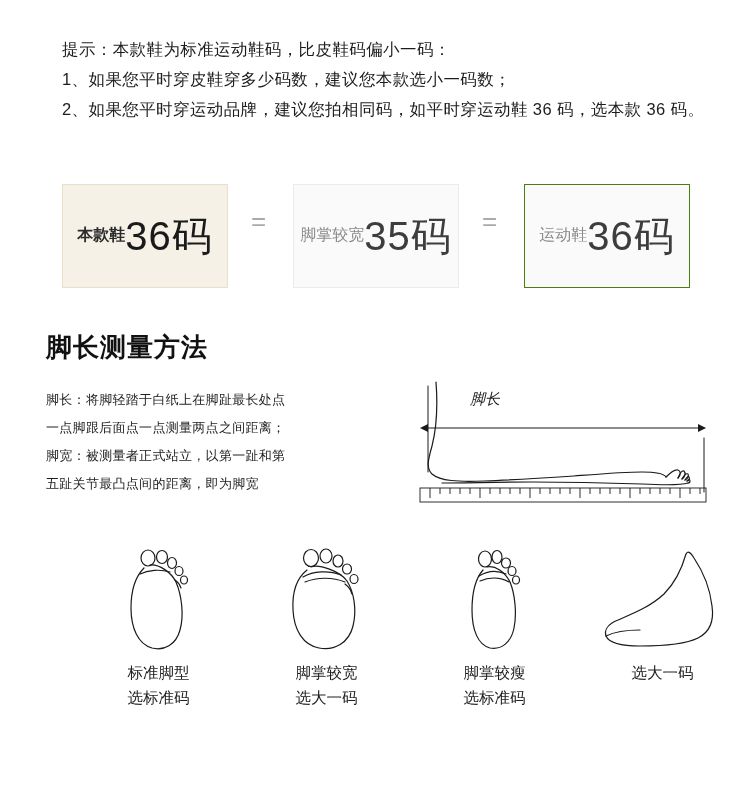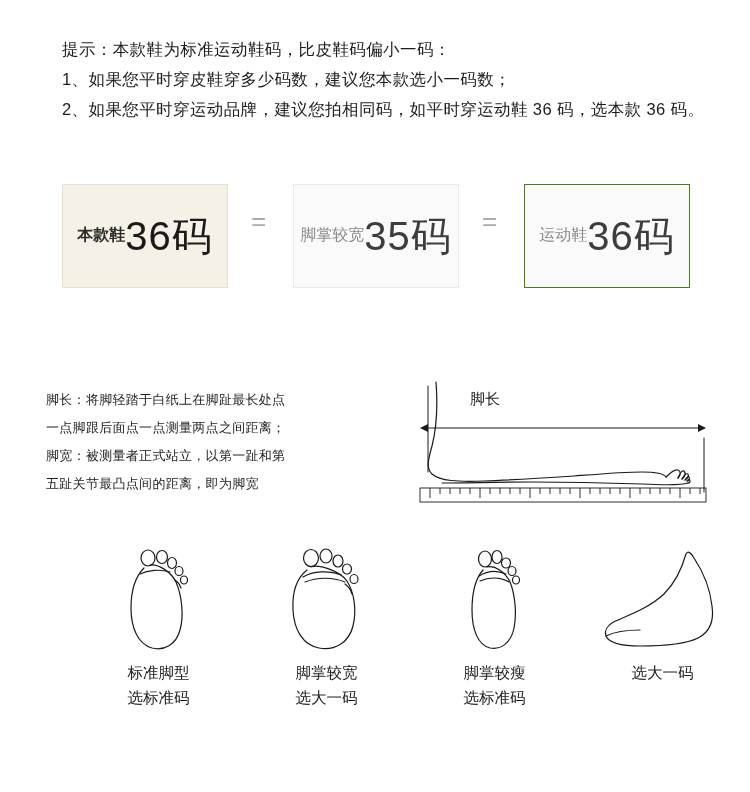--- a/index.html
+++ b/index.html
@@ -129,20 +129,21 @@
     top: 368px;
     width: 320px;
     height: 145px;
   }
   .foot-diagram .fl-label {
     position: absolute;
     left: 78px;
     top: 22px;
     font-size: 15px;
     color: #1d1d1d;
+    font-style: italic;
   }
 
   
   .foot-types {
     position: absolute;
     left: 46px;
     top: 532px;
     width: 660px;
     height: 200px;
   }
@@ -189,20 +190,21 @@
       <div class="size-label">脚掌较宽</div>
       <div class="size-value">35码</div>
     </div>
     <div class="equals e2">=</div>
     <div class="size-box sport">
       <div class="size-label">运动鞋</div>
       <div class="size-value">36码</div>
     </div>
   </div>
 
+  <div class="section-title">脚长测量方法</div>
 
   <div class="measure-text">
     <div class="measure-line">脚长：将脚轻踏于白纸上在脚趾最长处点</div>
     <div class="measure-line">一点脚跟后面点一点测量两点之间距离；</div>
     <div class="measure-line">脚宽：被测量者正式站立，以第一趾和第</div>
     <div class="measure-line">五趾关节最凸点间的距离，即为脚宽</div>
   </div>
 
   <div class="foot-diagram">
     <span class="fl-label">脚长</span>

